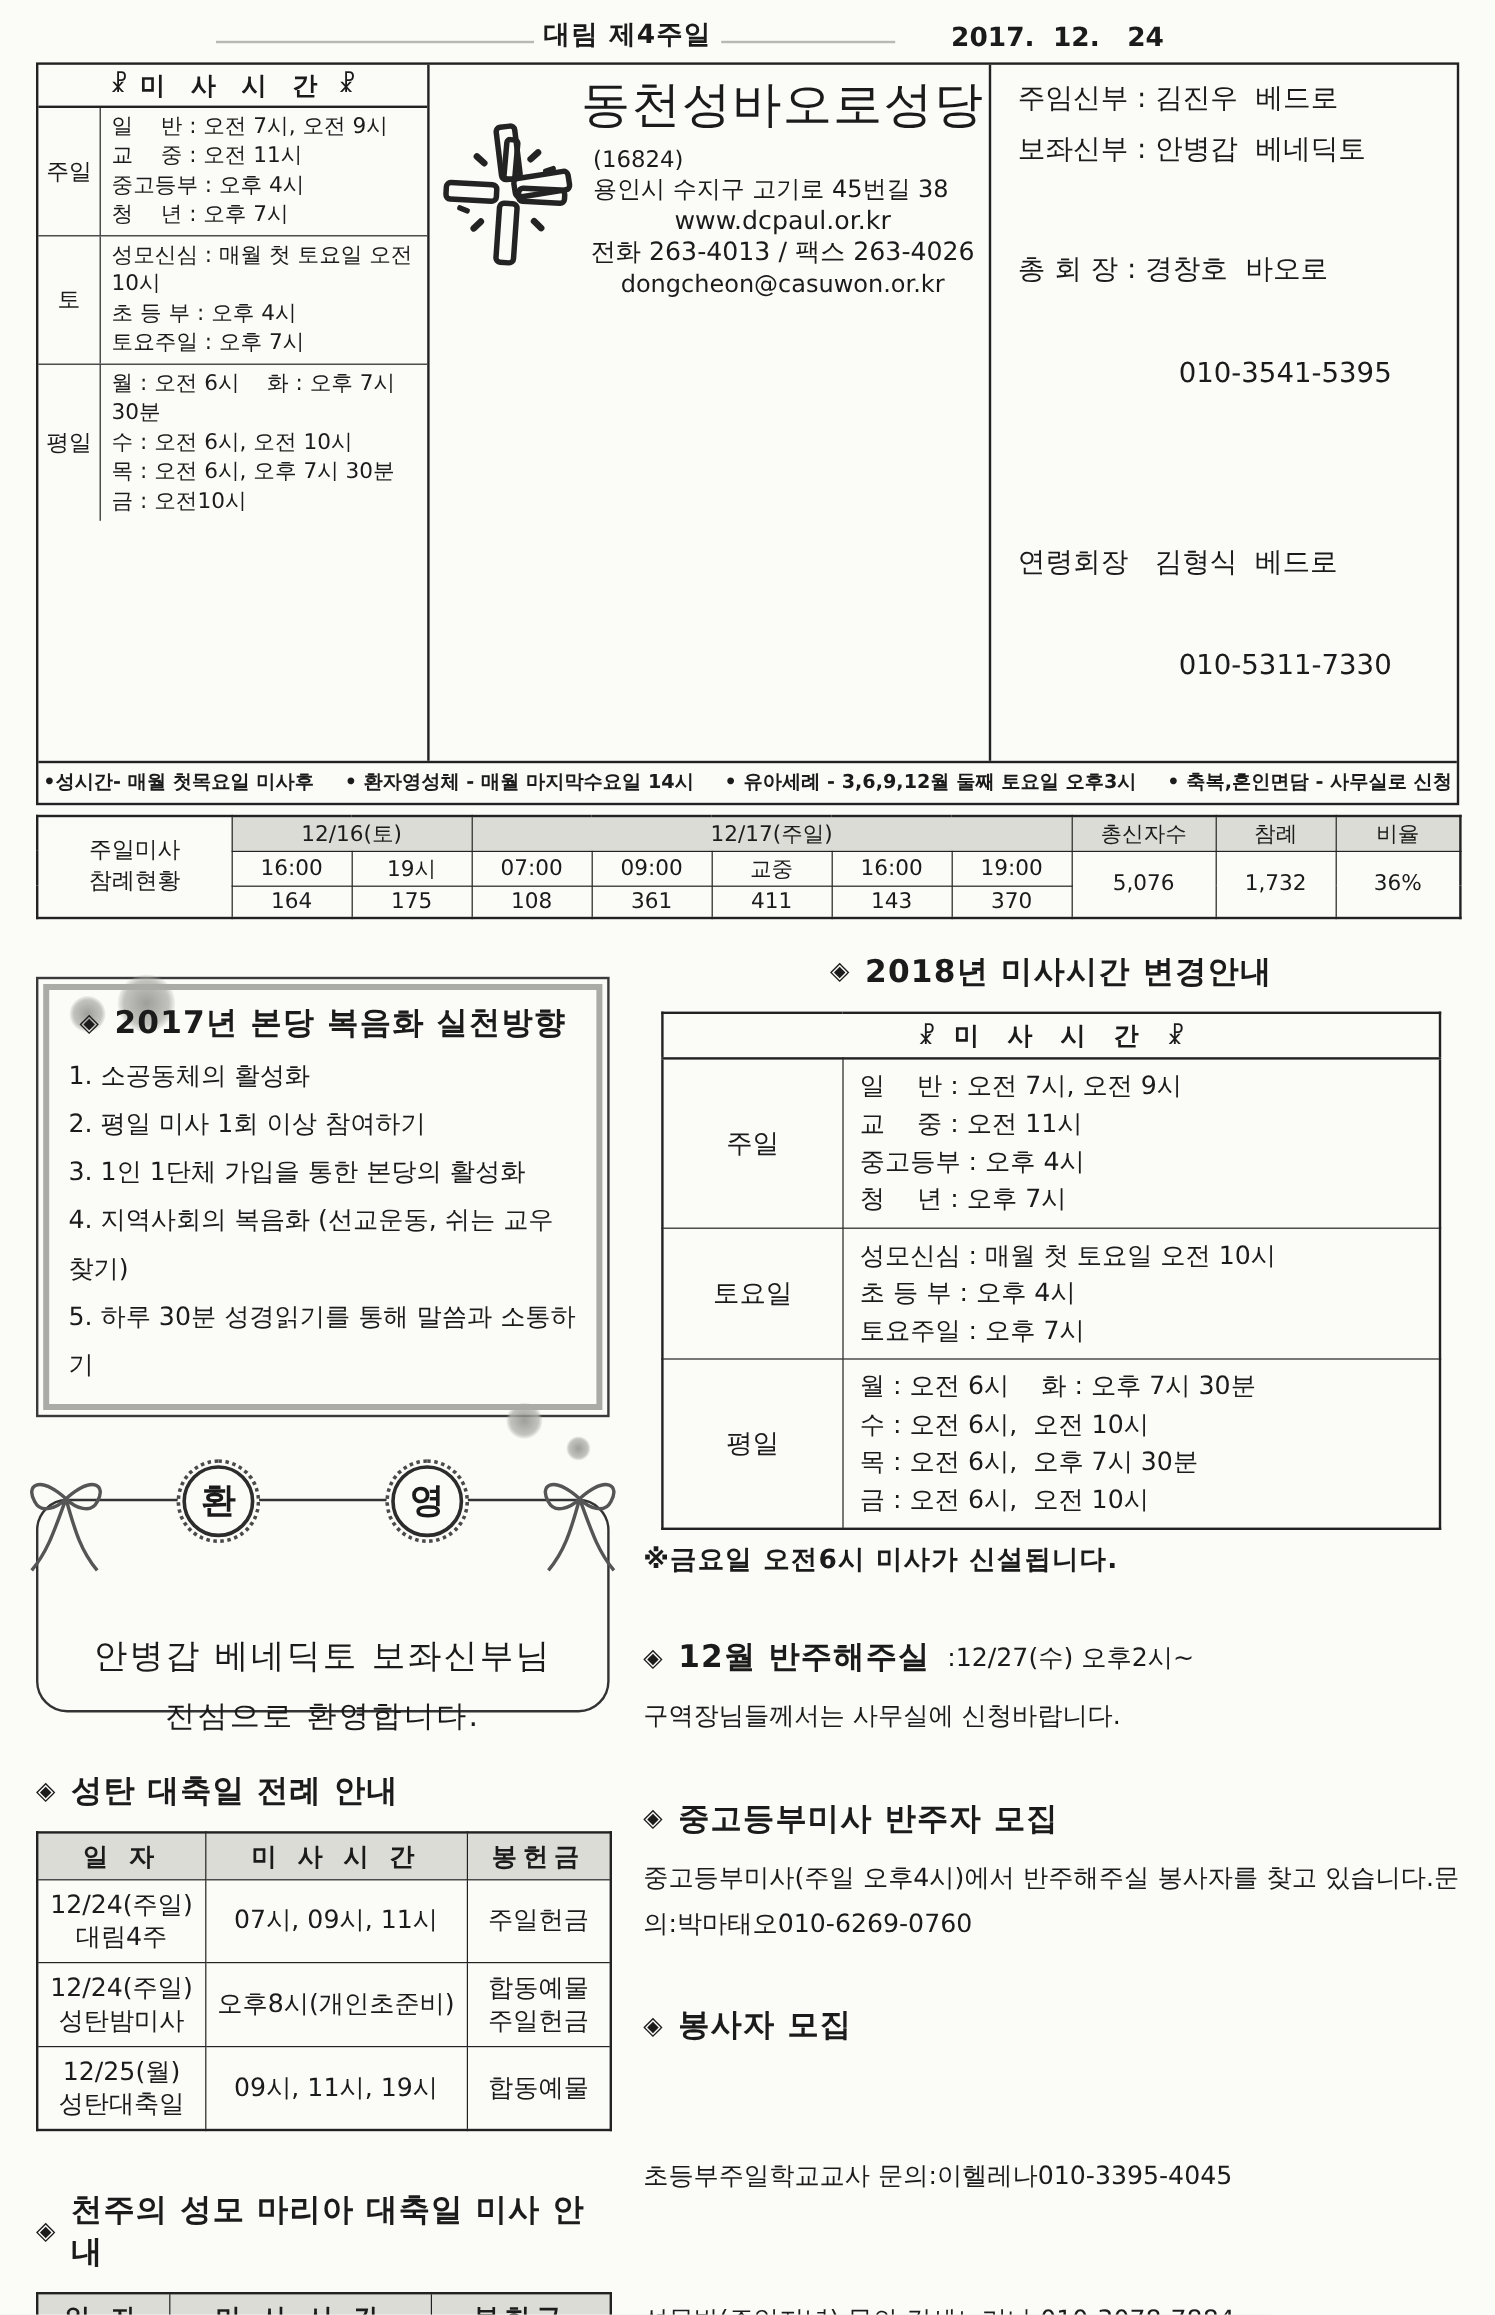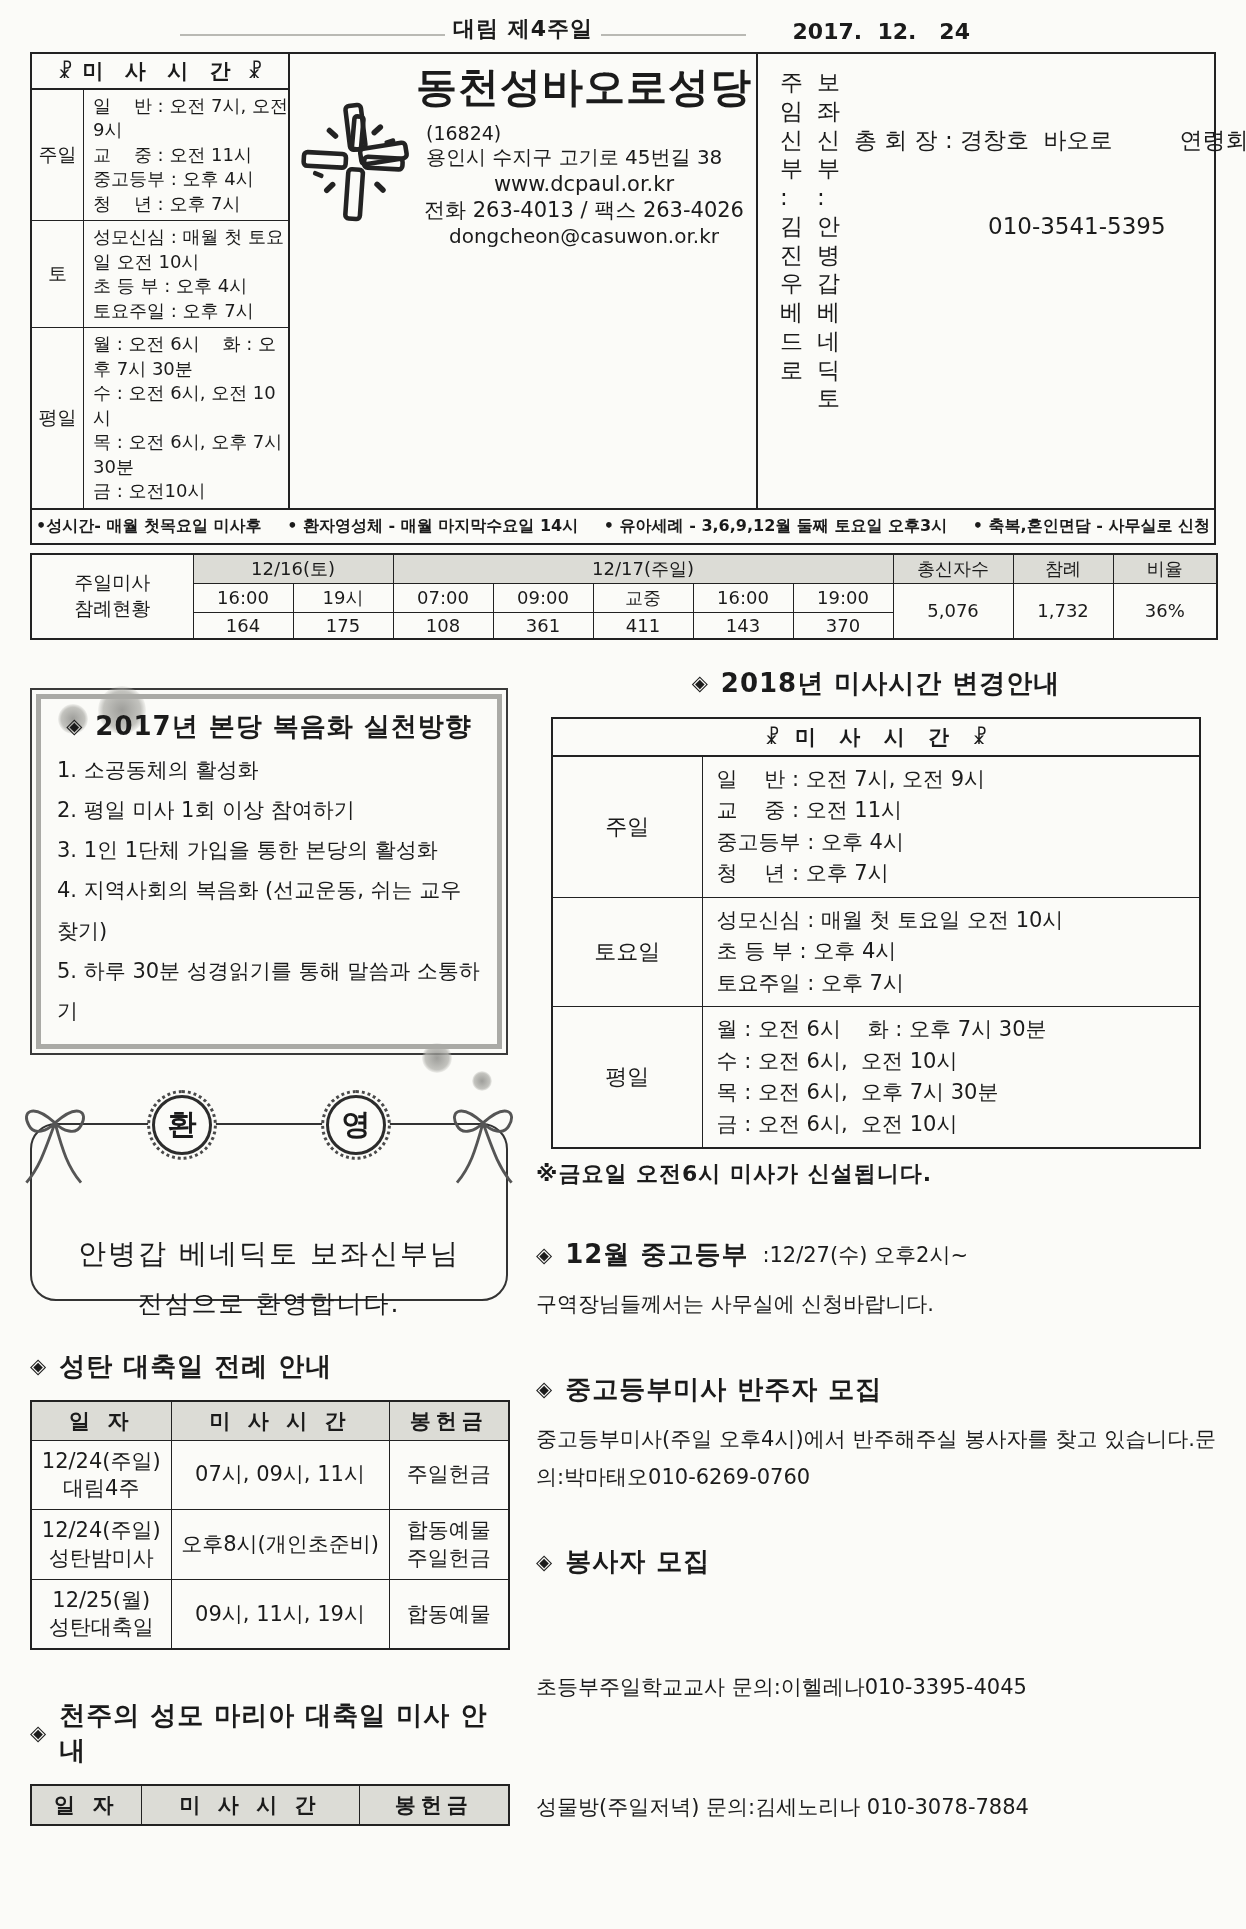--- a/index.html
+++ b/index.html
@@ -23,28 +23,28 @@
   .chirho{font-size:19px; font-weight:400; letter-spacing:0;}
   .mass-row{display:flex; border-bottom:1.5px solid var(--rule);}
   .mass-row:last-child{border-bottom:none;}
   .mass-label{width:52px; display:flex; align-items:center; justify-content:center; border-right:1.5px solid var(--rule); font-size:19px;}
   .mass-lines{flex:1; padding:4px 0 4px 9px;}
   .line{font-size:18px; line-height:1.36; white-space:pre-wrap;}
 
   .church-col{flex:1; display:flex; align-items:flex-start; padding:12px 4px 4px 10px; gap:4px;}
   .logo-wrap{width:112px; padding-top:34px;}
   .church-text{flex:1; text-align:center;}
-  .church-name{font-size:41px; font-weight:700; letter-spacing:1px; line-height:1.05; white-space:nowrap;}
+  .church-name{font-size:41px; font-weight:400; letter-spacing:1px; line-height:1.05; white-space:nowrap;}
   .church-postal{text-align:left; font-size:19px; margin-top:13px; padding-left:10px;}
   .church-address{text-align:left; font-size:20px; padding-left:10px;}
   .church-website{font-size:21px; margin-top:1px;}
   .church-phone{font-size:21px; }
   .church-email{font-size:20px;}
 
-  .staff-col{width:458px; border-left:2px solid var(--rule); padding:14px 8px 6px 22px; display:flex; flex-direction:row; gap:14px;}
+  .staff-col{width:458px; border-left:2px solid var(--rule); padding:14px 8px 6px 22px; display:flex; flex-direction:column; gap:14px;}
   .staff-item{font-size:23px; line-height:1.25; white-space:pre-wrap;}
   .staff-phone{padding-left:134px; font-size:23px; white-space:pre;}
 
   .notice-strip{border-top:2px solid var(--rule); display:flex; justify-content:space-between; padding:6px 4px; font-size:16px; font-weight:700; white-space:pre;align-items:flex-end;}
 
   
   .att-table{width:100%; border-collapse:collapse; border:2.5px solid var(--rule); margin-top:8px; table-layout:fixed;}
   .att-table td{border:1.5px solid var(--rule); text-align:center; font-size:18px; padding:2px 0;}
   .att-label div{font-size:19px; line-height:1.35;}
   .shade{background:var(--header-bg);}
@@ -405,21 +405,21 @@
             </td>
           </tr>
         </tbody>
           </table>
         <div class="note">※금요일 오전6시 미사가 신설됩니다.</div>
       </div>
 
       <div class="sec">
         <div class="sec-title">
           <span class="diamond">◈</span>
-          <span>12월 중고등부</span>
+          <span>12월 반주해주실</span>
           <span class="title-suffix">:12/27(수) 오후2시~</span>
         </div>
         <div class="body-text">구역장님들께서는 사무실에 신청바랍니다.</div>
       </div>
 
       <div class="sec">
         <div class="sec-title">
           <span class="diamond">◈</span>
           <span>중고등부미사 반주자 모집</span>
         </div>

